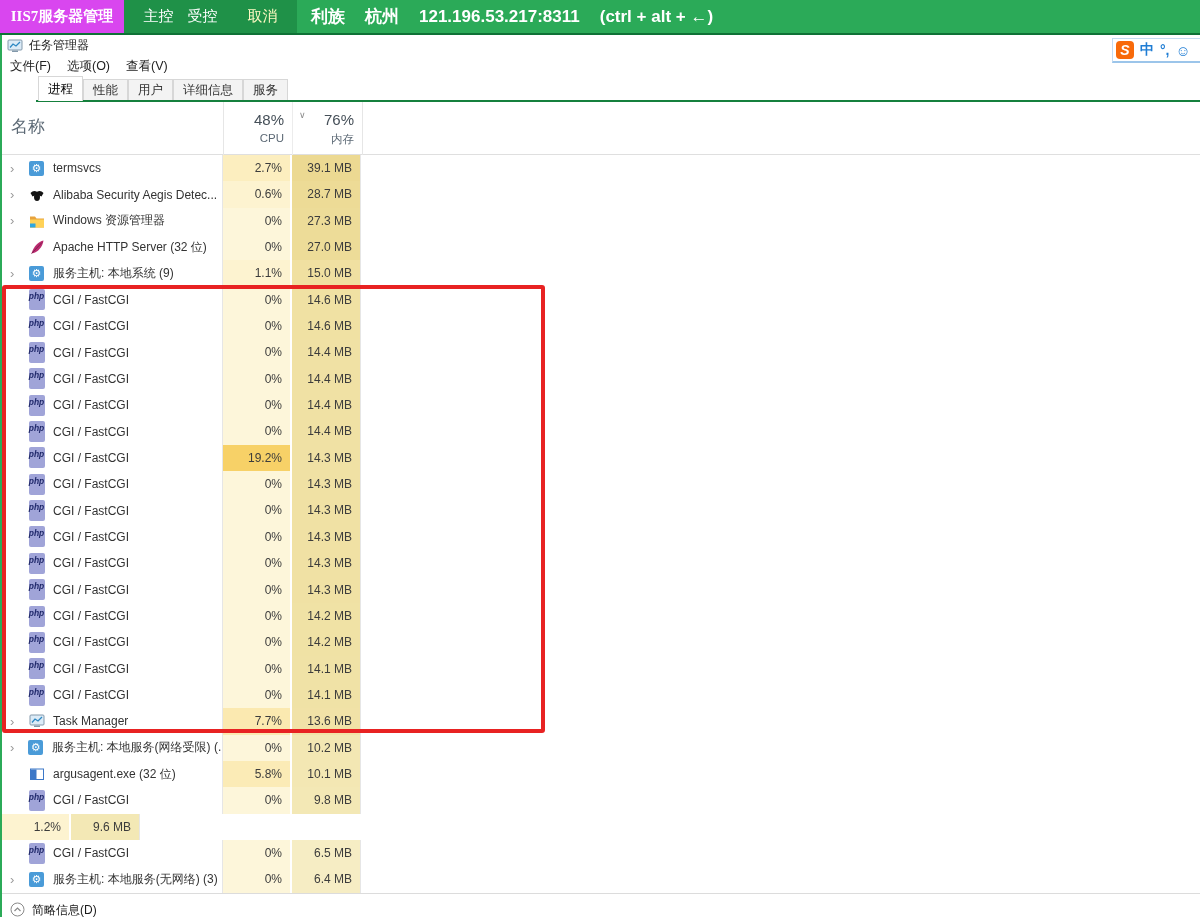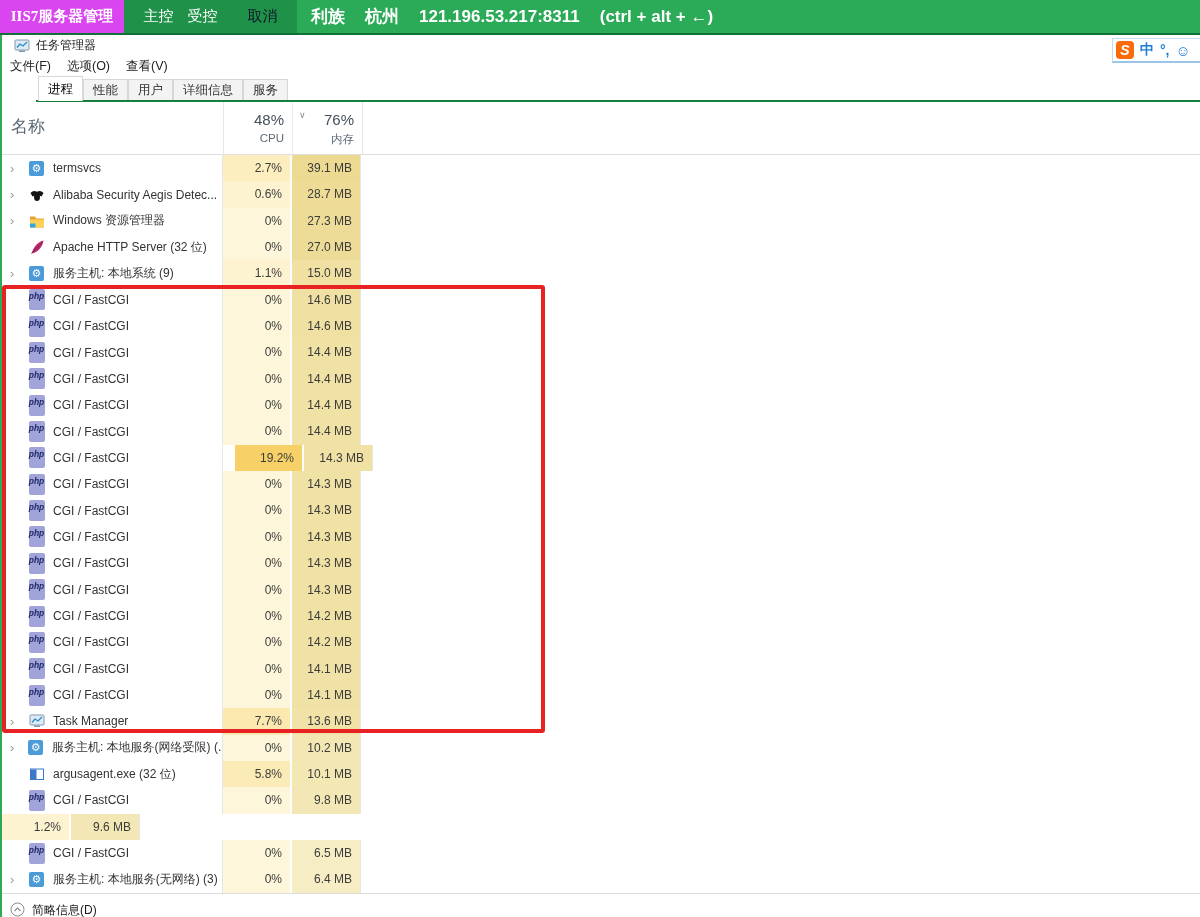--- a/index.html
+++ b/index.html
@@ -5,29 +5,29 @@
   * { margin:0; padding:0; box-sizing:border-box; }
   html,body { width:1200px; height:917px; overflow:hidden; background:#fff;
     font-family:"Liberation Sans","DejaVu Sans",sans-serif; }
 
   
   .topbar { position:absolute; left:0; top:0; width:1200px; height:35px; display:flex;
     color:#fff; font-size:15px; border-bottom:2px solid #0f7136; }
   .seg { display:flex; align-items:center; }
   .seg1 { width:124px; background:#d946ef; justify-content:center; font-weight:bold;font-family:Liberation Serif, serif; }
   .seg2 { width:173px; background:#1f9148; justify-content:center; gap:14px; }
-  .seg2 .cancel { color:#0f172a; margin-left:16px; }
+  .seg2 .cancel { color:#fef9c3; margin-left:16px; }
   .seg3 { flex:1; background:#2baa58; gap:20px; padding-left:14px; font-size:17px; font-weight:600; }
   .seg2 span, .topbar .cancel { cursor:pointer; }
 
   
   .leftedge { position:absolute; left:0; top:35px; width:2px; height:882px; background:#2baa58; }
   .window { position:absolute; left:2px; top:35px; width:1198px; height:882px; background:#fff; }
 
-  .titlebar { height:21px; display:flex; align-items:center; padding-left:7px; gap:6px;
+  .titlebar { height:21px; display:flex; align-items:center; padding-left:0; gap:6px;
     font-size:12px; color:#1a1a1a; }
   .menubar { height:21px; display:flex; align-items:center; padding-left:8px; gap:16px;
     font-size:12.5px; color:#222; }
   .menubar span { cursor:default; }
 
   .tabbar { height:25px; display:flex; align-items:flex-end; padding-left:2px;
     border-bottom:2px solid #15803d;margin-left:34px; }
   .tab { height:21px; line-height:20px; padding:0 9px; font-size:12.5px; color:#333;
     background:#f3f3f3; border:1px solid #d7d7d7; border-bottom:none; margin-right:0px; }
   .tab.active { height:25px; line-height:25px; background:#fff; color:#000;
@@ -282,21 +282,21 @@
   </div>
 
   <div class="row">
     <div class="c-name">
       <span class="expander"></span>
       <span class="icon-slot">
             <span class="php-badge">php</span>
           </span>
       <span class="pname">CGI / FastCGI</span>
     </div>
-    <div class="c-cpu" style="background: rgb(247, 209, 103); margin-left: 12px;">19.2%</div>
+    <div class="c-cpu" style="background: rgb(247, 209, 103);">19.2%</div>
     <div class="c-mem" style="background: rgb(240, 225, 164);">14.3 MB</div>
   </div>
 
   <div class="row">
     <div class="c-name">
       <span class="expander"></span>
       <span class="icon-slot">
             <span class="php-badge">php</span>
           </span>
       <span class="pname">CGI / FastCGI</span>

